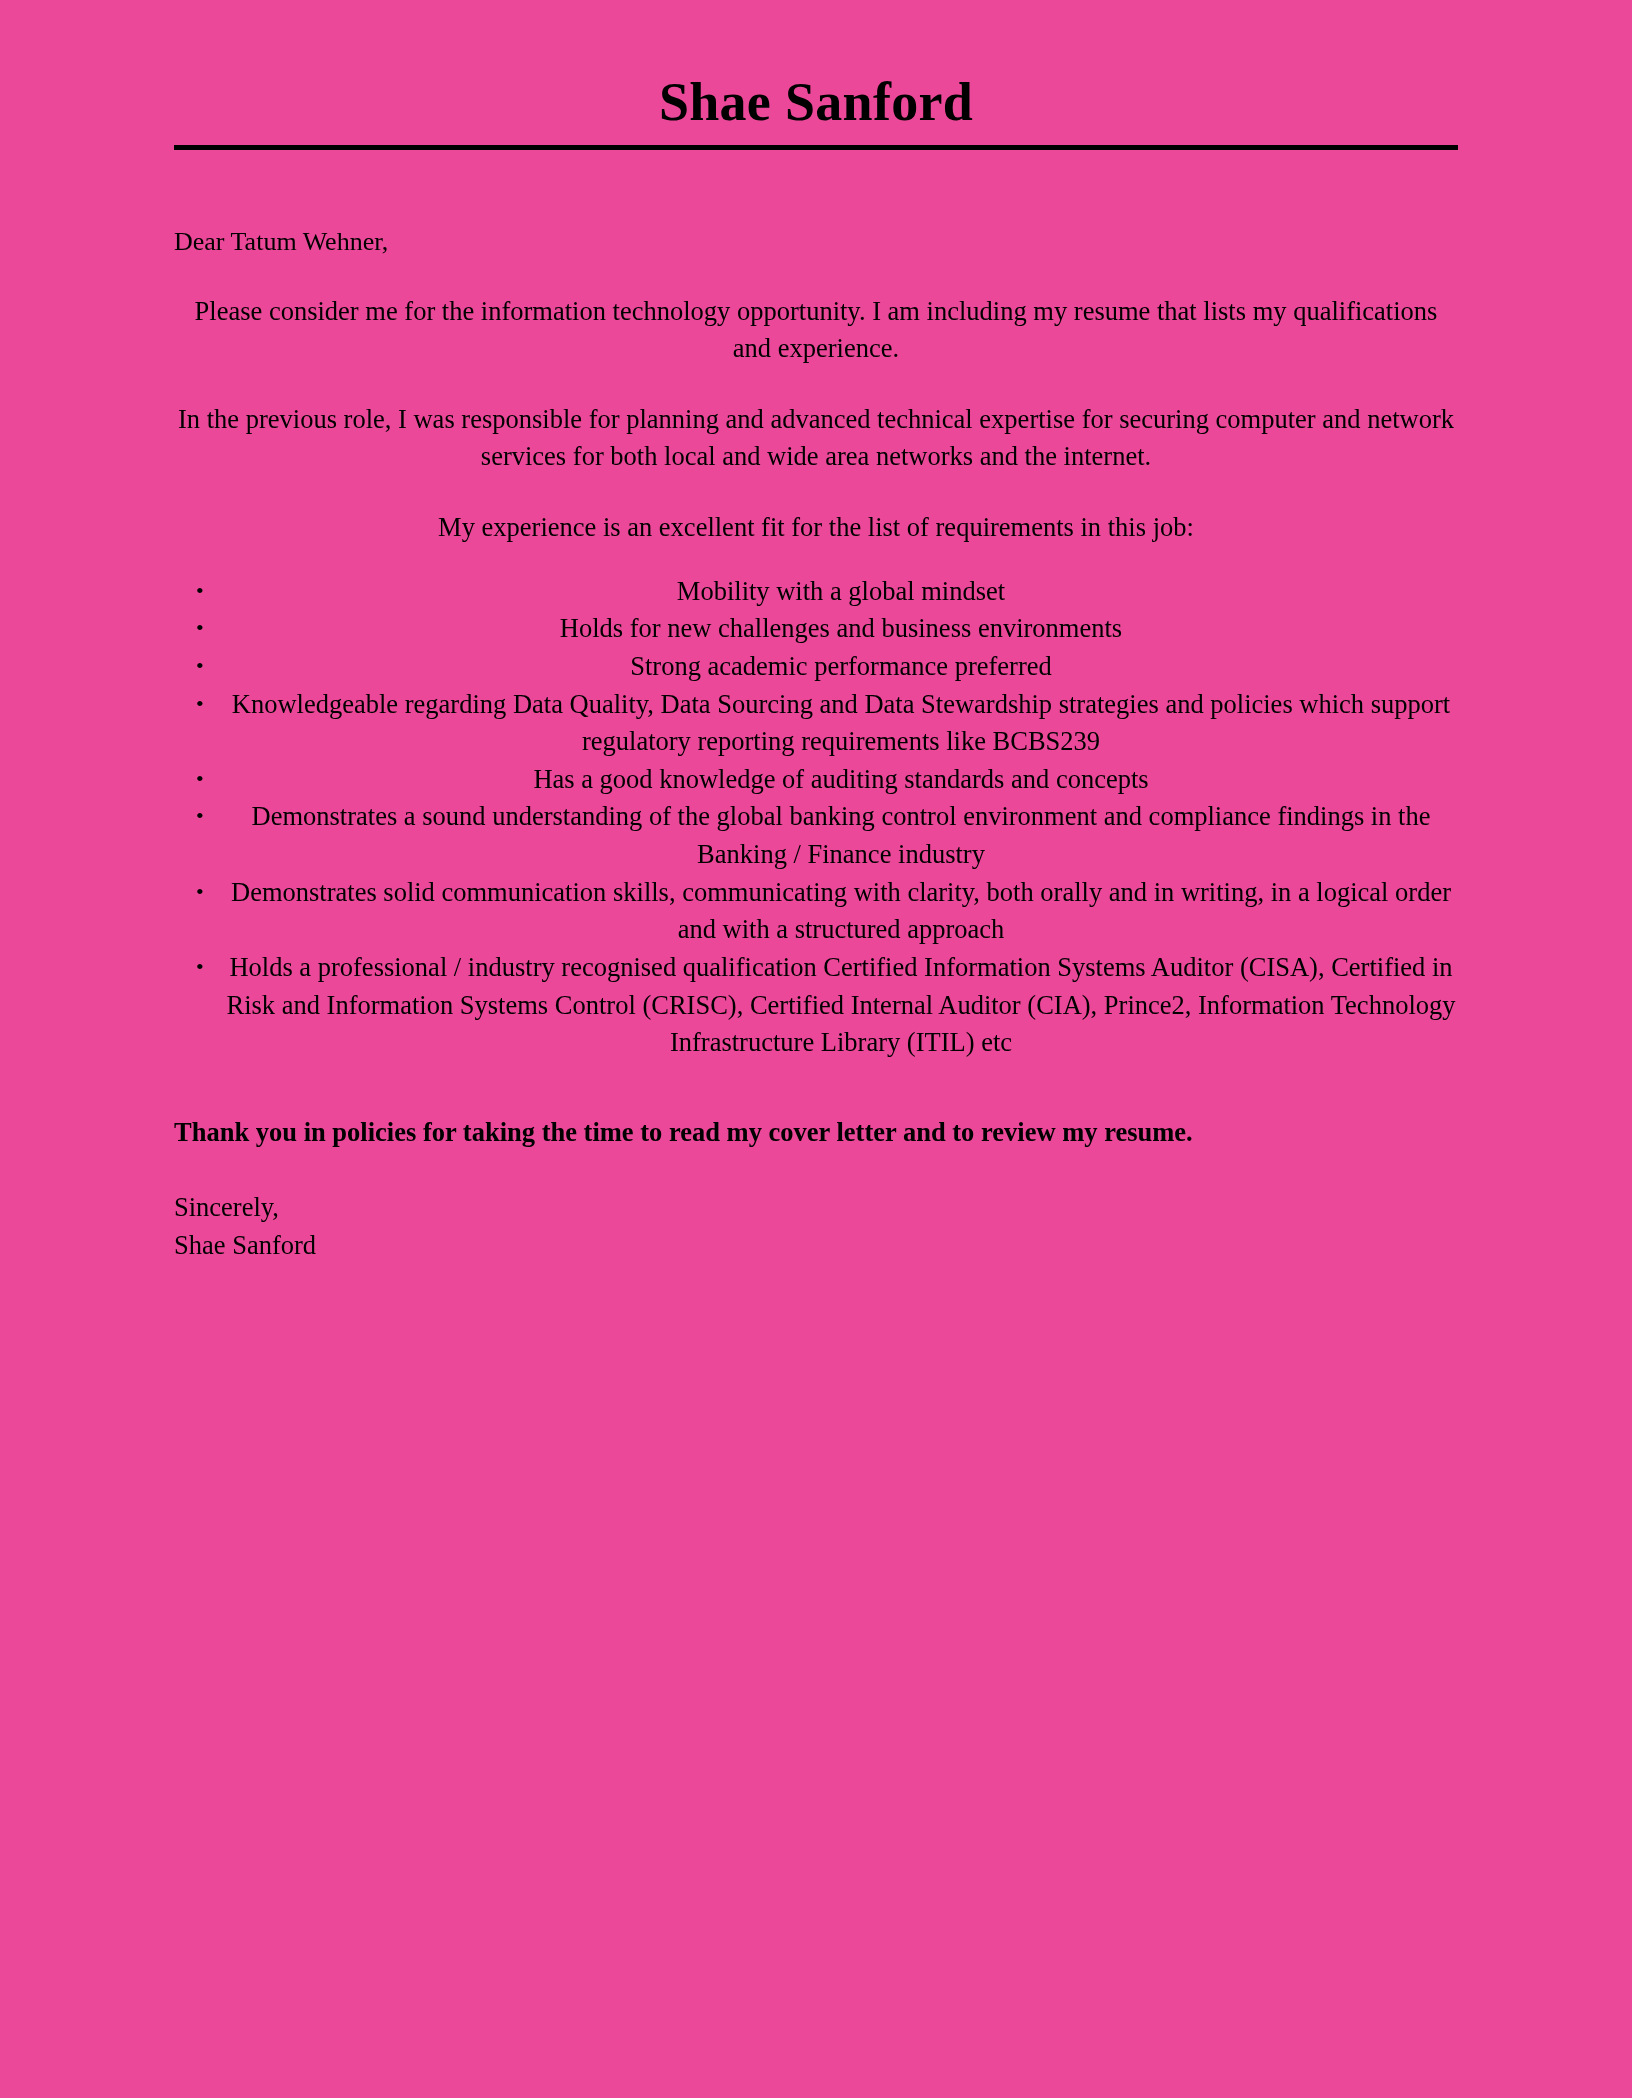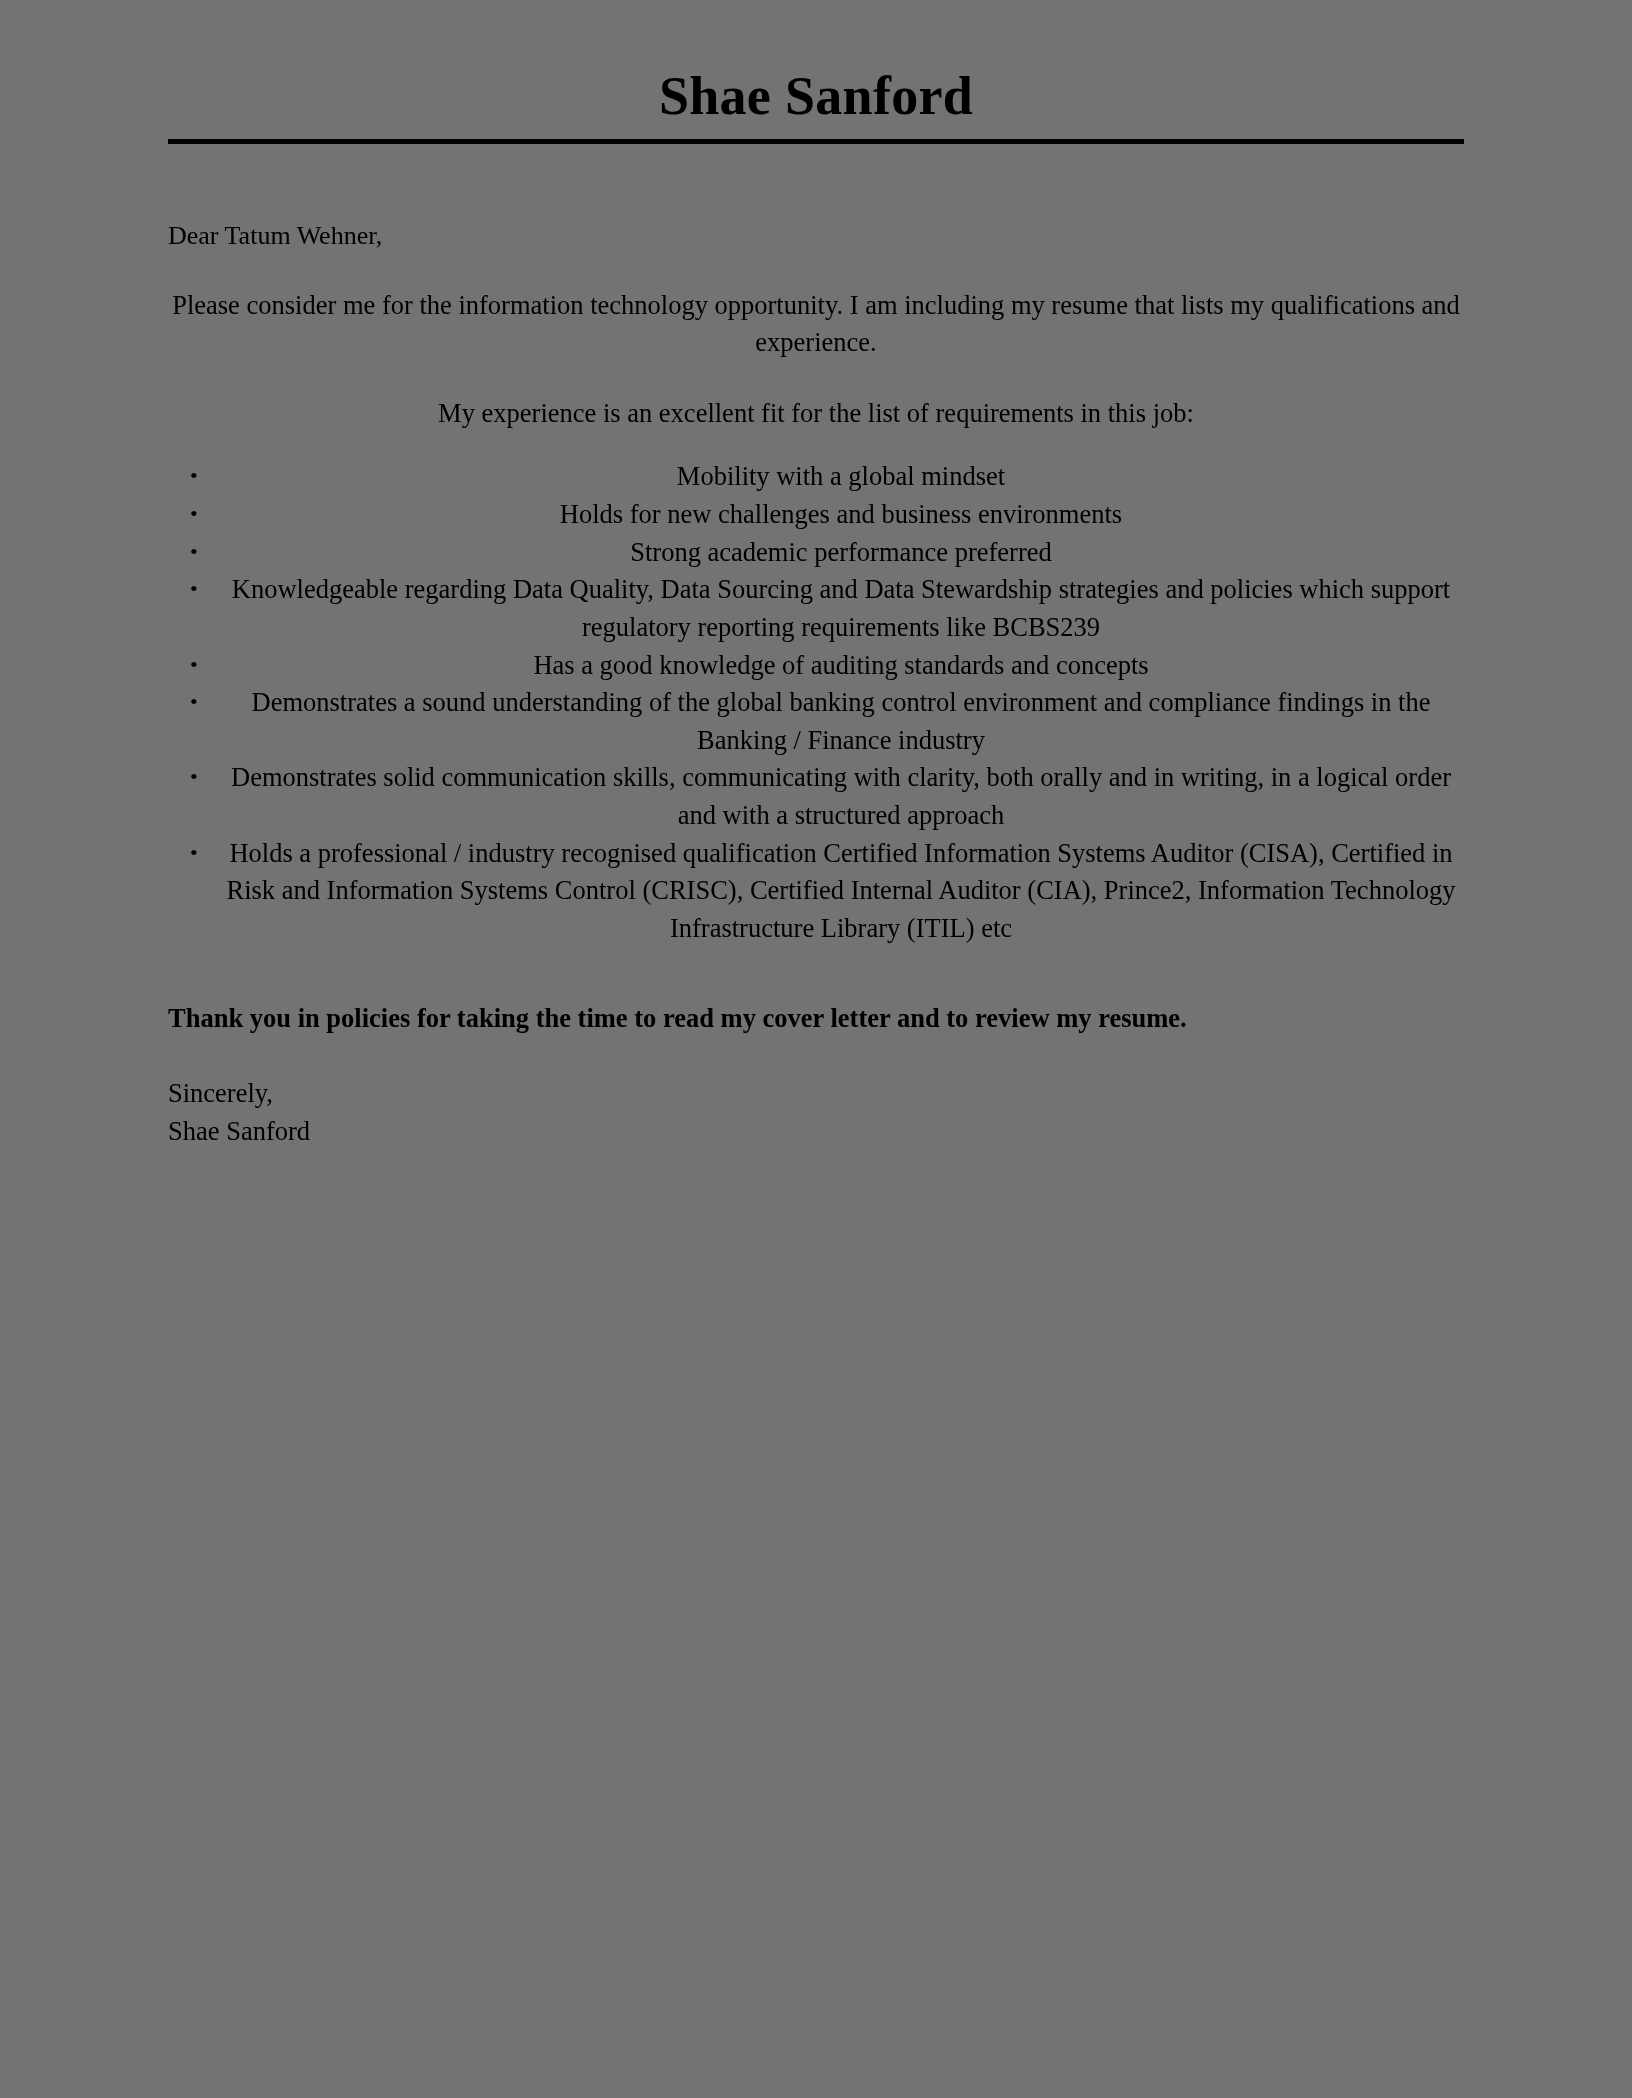--- a/index.html
+++ b/index.html
@@ -11,23 +11,23 @@
     width: 1632px;
     height: 2098px;
     font-family: "Liberation Serif", "DejaVu Serif", serif;
     color: #000000;
     -webkit-font-smoothing: antialiased;
   }
   .page {
     box-sizing: border-box;
     width: 1632px;
     height: 2098px;
-    padding: 8px;
+    padding: 14px;
     position: relative;
-    background: #737373;
+    background: #ec4899;
   }
   .letter {
     box-sizing: border-box;
     width: 100%;
     padding: 52px 160px 0 160px;
   }
   .letterhead {
     text-align: center;
   }
   .name-title {
@@ -112,20 +112,21 @@
       <h1 class="name-title">Shae Sanford</h1>
       <hr class="divider">
     </header>
 
     <section class="body-area">
 
       <div class="salutation">Dear Tatum Wehner,</div>
 
       <p class="para">Please consider me for the information technology opportunity. I am including my resume that lists my qualifications and experience.</p>
 
+      <p class="para">In the previous role, I was responsible for planning and advanced technical expertise for securing computer and network services for both local and wide area networks and the internet.</p>
 
       <p class="para">My experience is an excellent fit for the list of requirements in this job:</p>
 
       <ul class="req-list">
         <li>Mobility with a global mindset</li>
         <li>Holds for new challenges and business environments</li>
         <li>Strong academic performance preferred</li>
         <li>Knowledgeable regarding Data Quality, Data Sourcing and Data Stewardship strategies and policies which support regulatory reporting requirements like BCBS239</li>
         <li>Has a good knowledge of auditing standards and concepts</li>
         <li>Demonstrates a sound understanding of the global banking control environment and compliance findings in the Banking / Finance industry</li>

